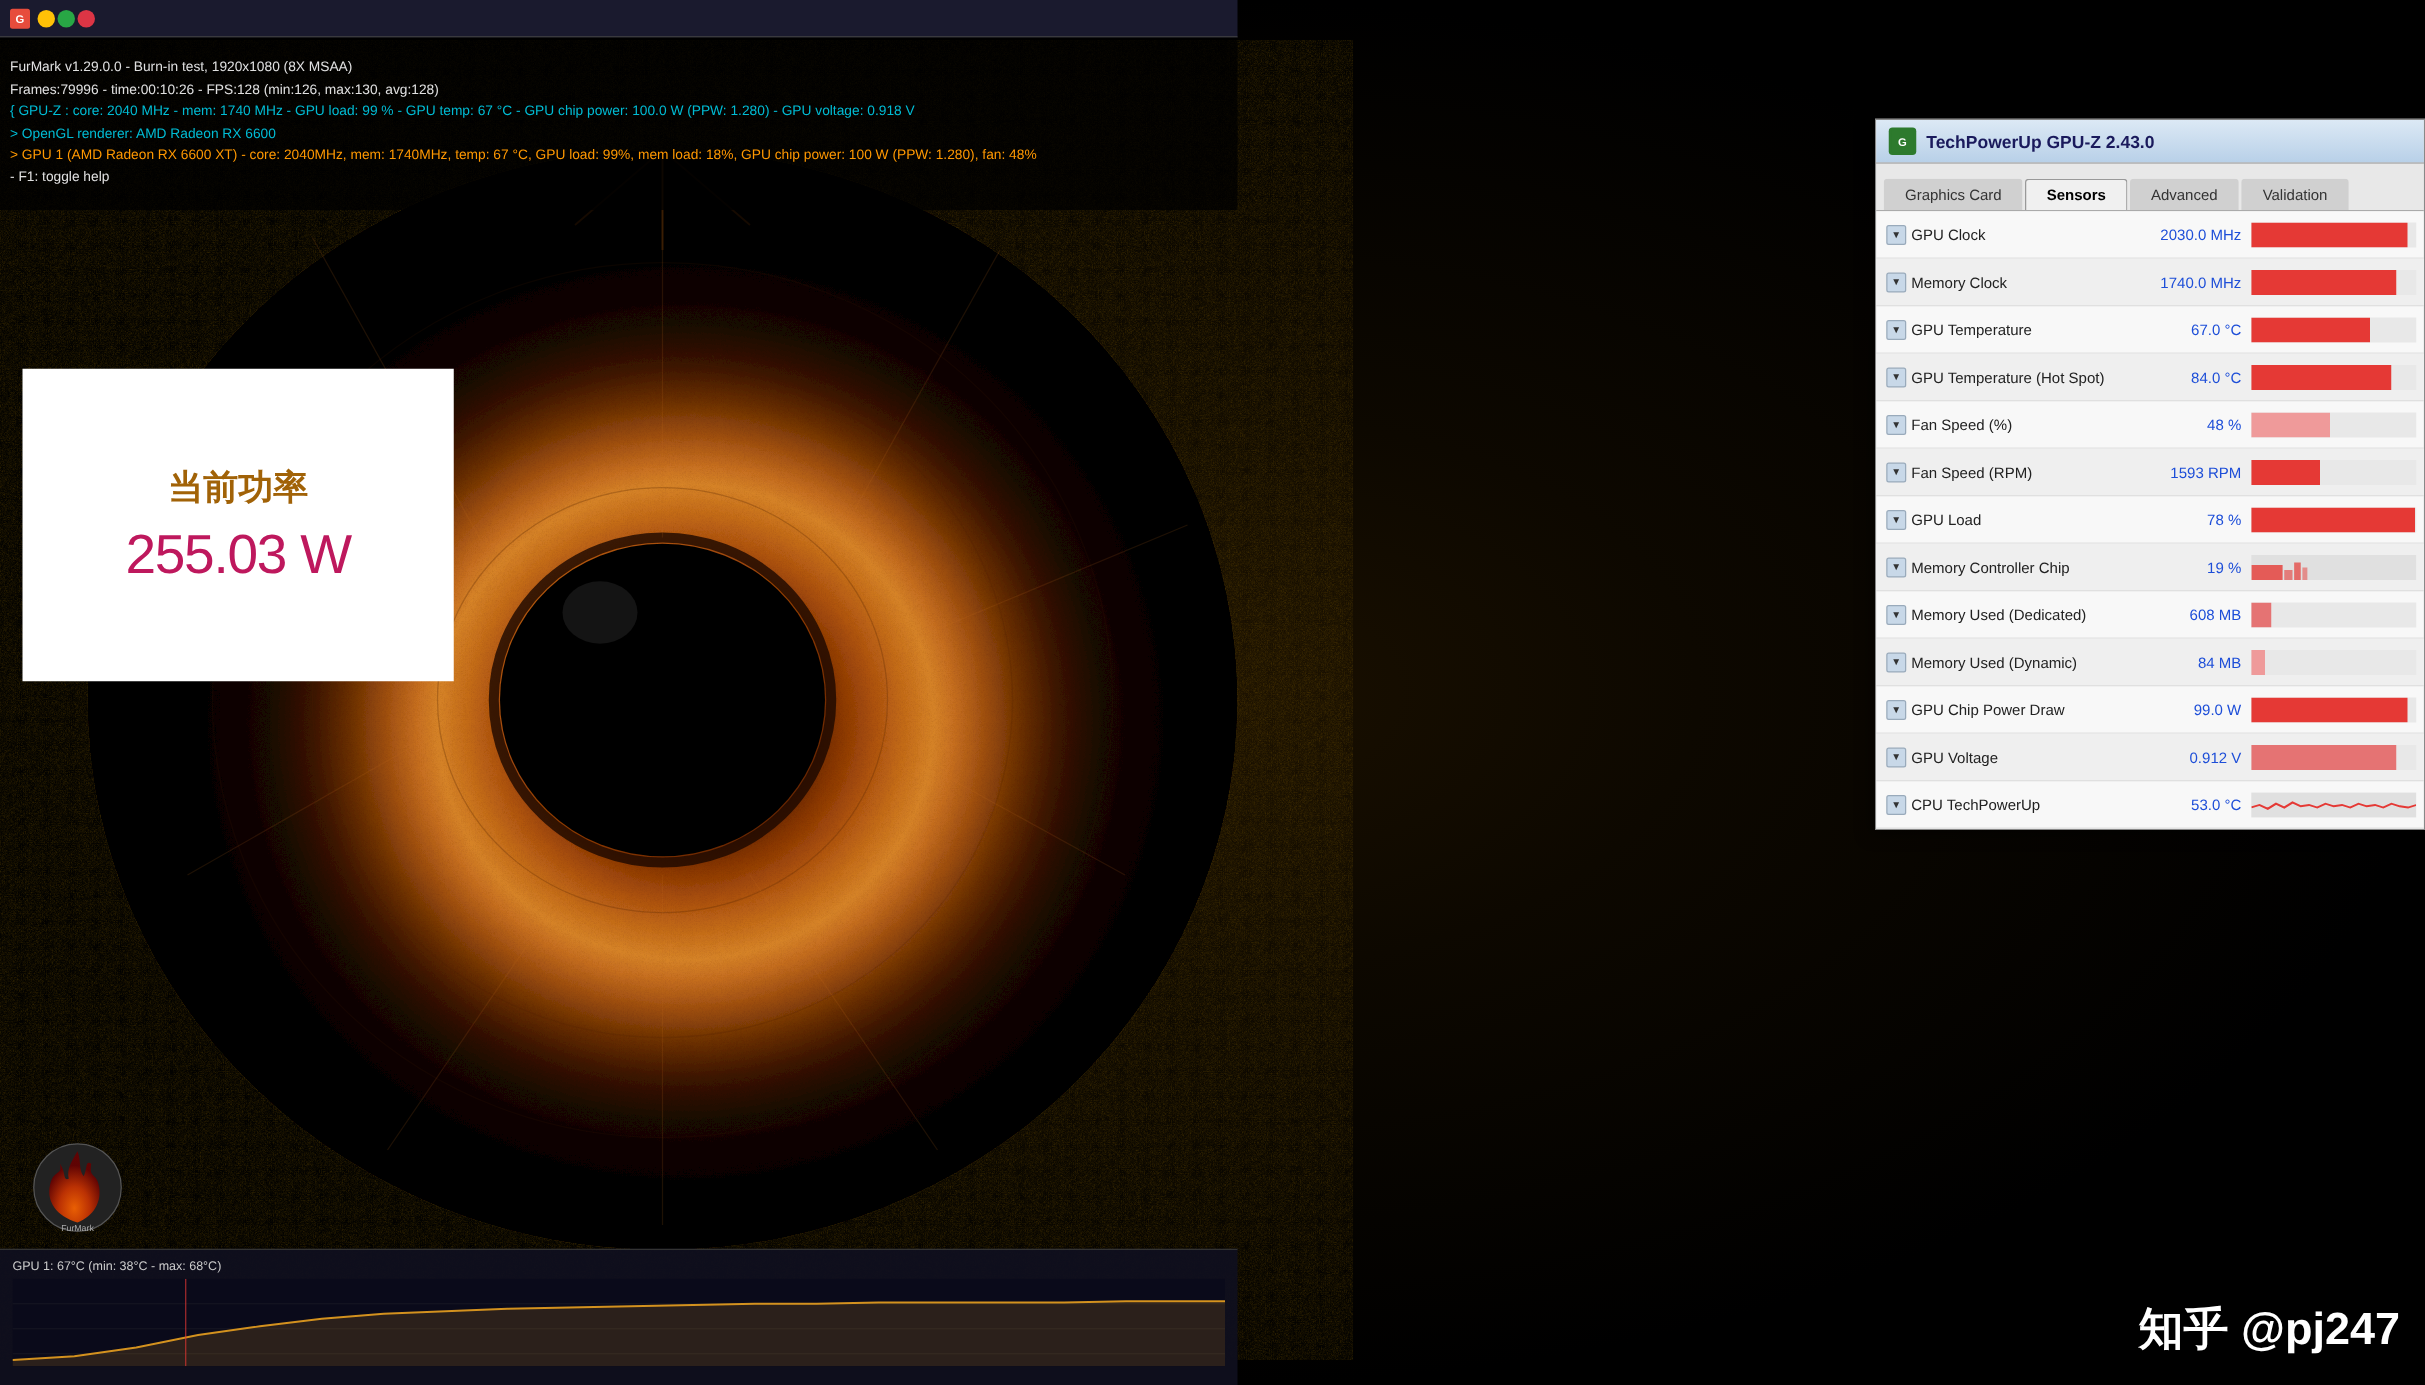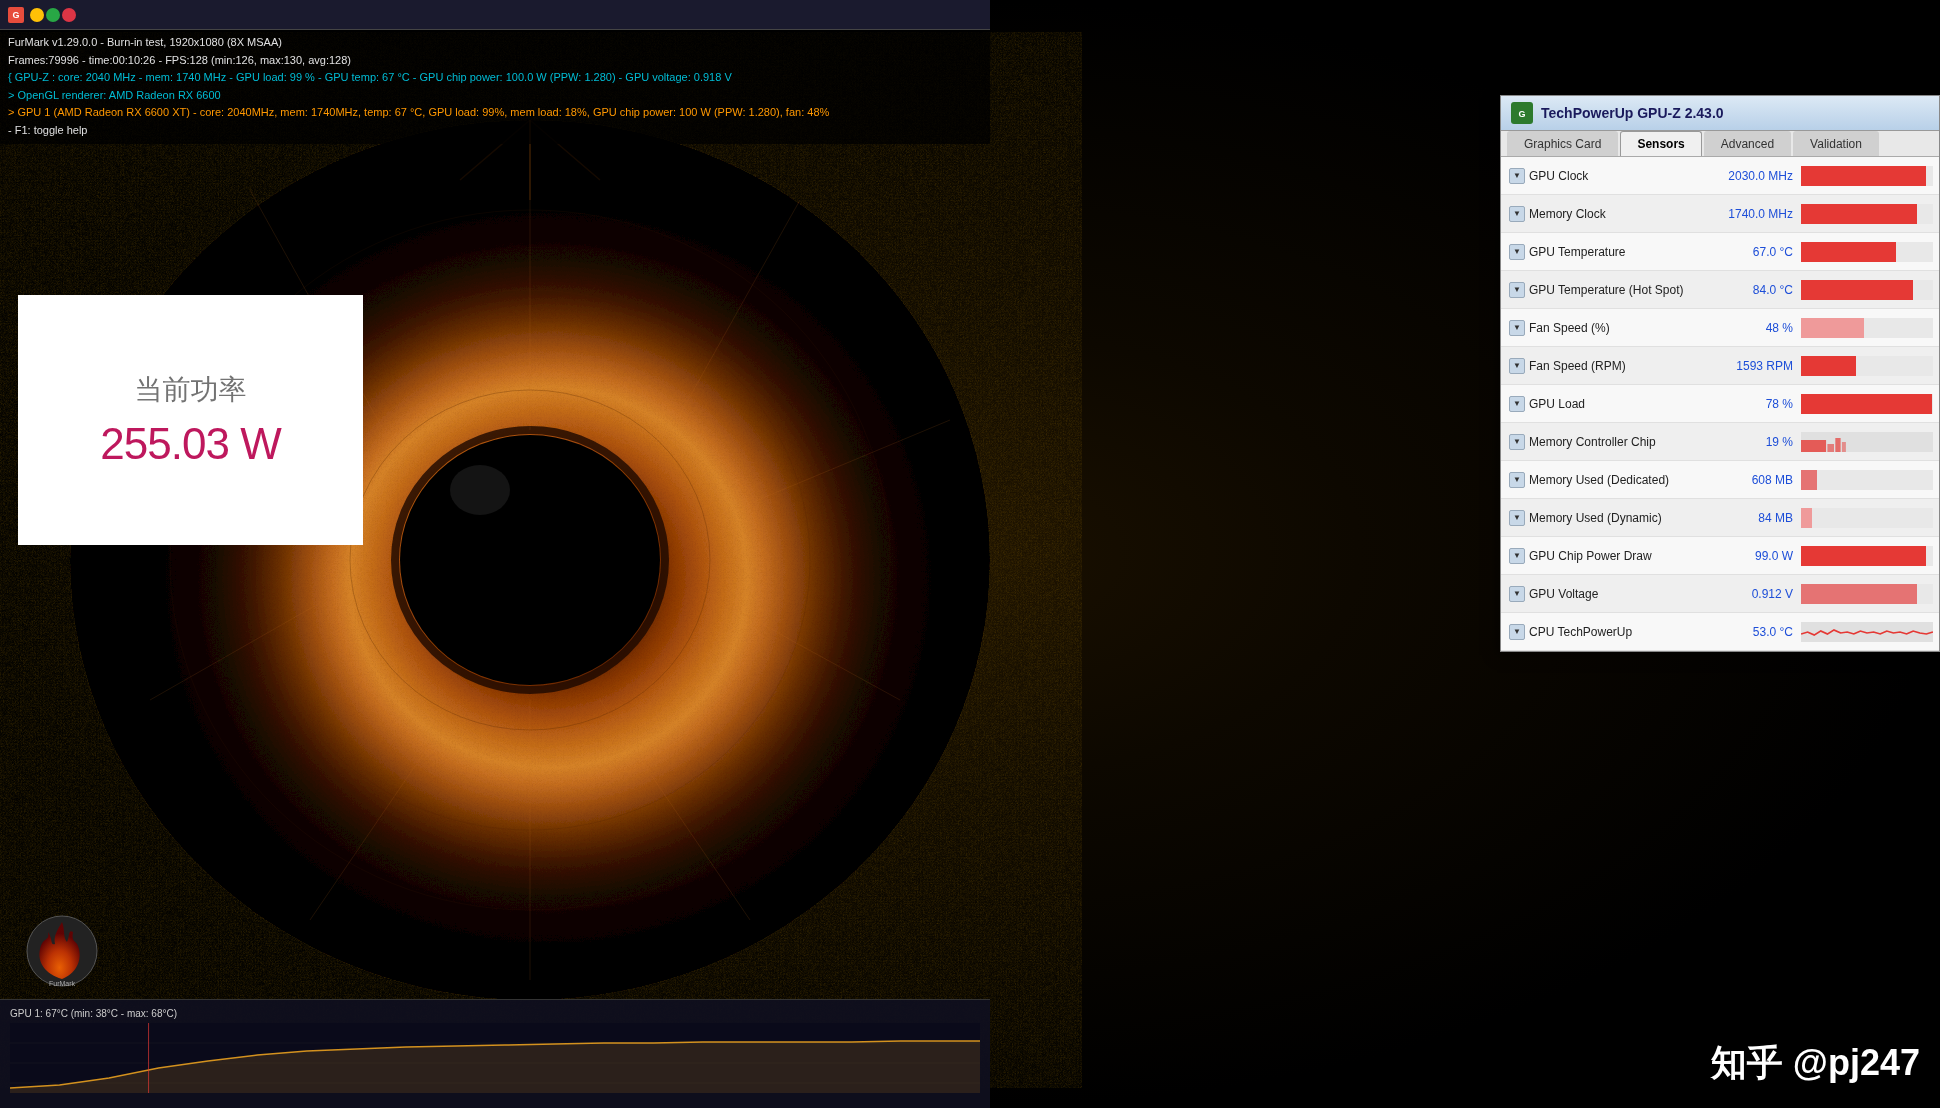--- a/index.html
+++ b/index.html
@@ -72,21 +72,21 @@
       border-radius: 50%;
       border: none;
       cursor: pointer;
     }
     .win-min { background: #ffc107; }
     .win-max { background: #28a745; }
     .win-close { background: #dc3545; }
 
     .furmark-log {
       background: rgba(0,0,0,0.75);
-      padding: 4px 8px;
+      padding: 16px 8px;
       font-size: 11px;
       line-height: 1.6;
     }
 
     .log-line-white { color: #e0e0e0; }
     .log-line-cyan { color: #00bcd4; }
     .log-line-orange { color: #ff9800; }
 
     
     .power-display {
@@ -99,23 +99,23 @@
       z-index: 20;
       display: flex;
       flex-direction: column;
       align-items: center;
       justify-content: center;
       padding: 20px;
     }
 
     .power-label {
       font-size: 28px;
-      color: #737373;
+      color: #a16207;
       margin-bottom: 10px;
-      font-weight: 400;
+      font-weight: 700;
     }
 
     .power-value {
       font-size: 44px;
       color: #be185d;
       font-weight: 300;
       letter-spacing: -1px;
     }
 
     
@@ -192,21 +192,21 @@
       font-size: 14px;
       color: #1a1a5c;
       font-weight: bold;
     }
 
     
     .gpuz-tabs {
       display: flex;
       background: #e8e8e8;
       border-bottom: 1px solid #aaa;
-      padding: 0 6px 0;
+      padding: 12px 6px 0;
       gap: 2px;
     }
 
     .gpuz-tab {
       padding: 5px 16px;
       font-size: 12px;
       cursor: pointer;
       border: 1px solid transparent;
       border-bottom: none;
       border-radius: 3px 3px 0 0;

